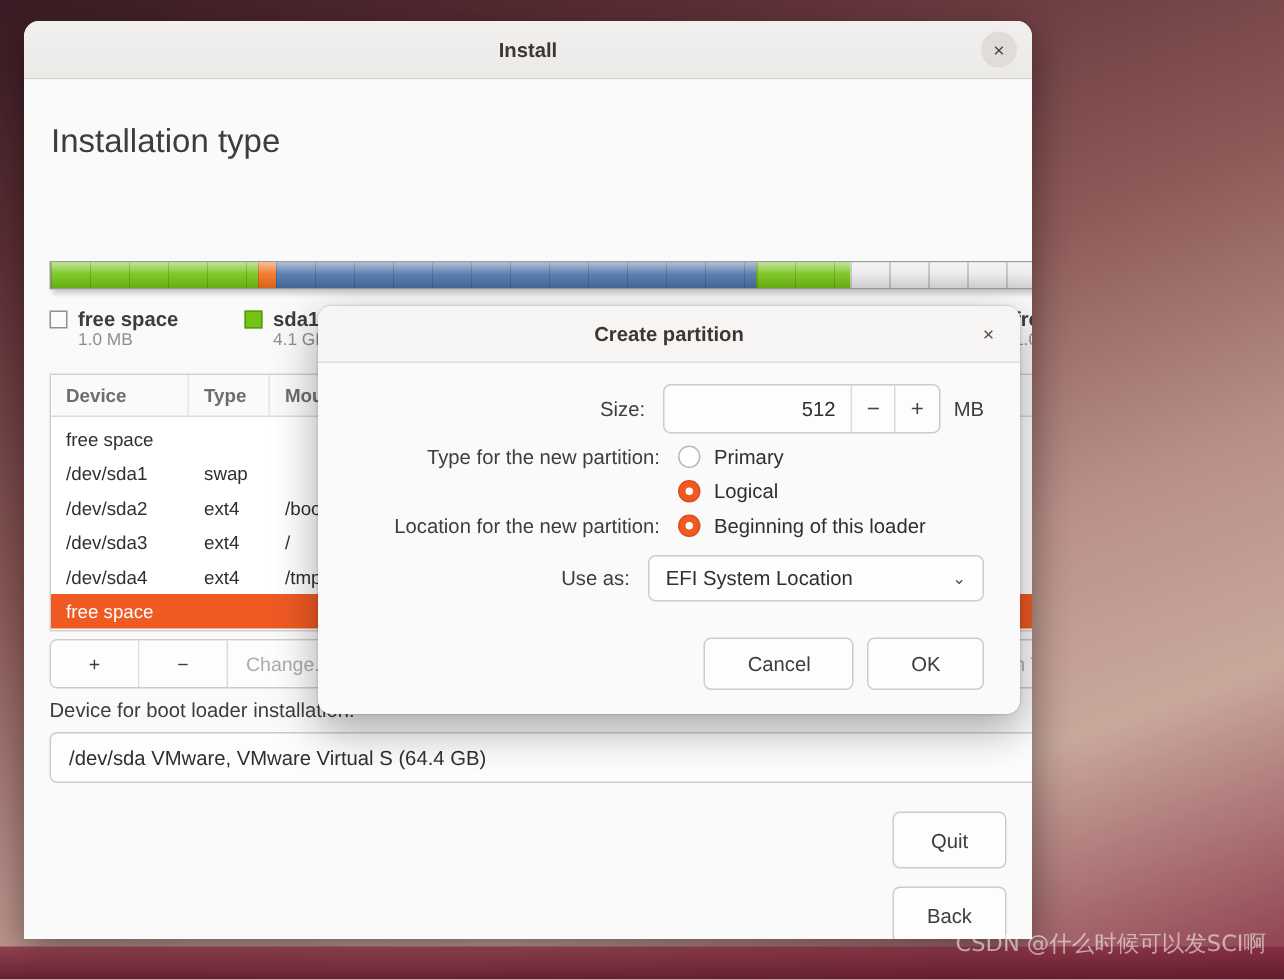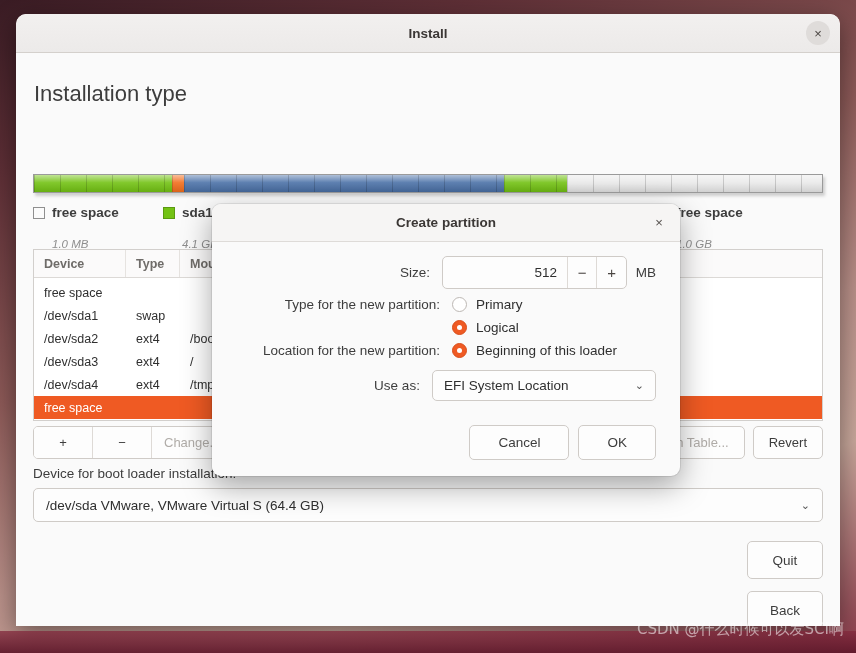--- a/index.html
+++ b/index.html
@@ -22,21 +22,21 @@
     left: 0; right: 0; bottom: 0;
     height: 22px;
     background: linear-gradient(180deg, rgba(130,40,60,0.75), rgba(96,26,44,0.95));
   }
 
   
   .window {
     position: absolute;
     left: 16px;
     top: 14px;
-    width: 824px;
+    width: 672px;
     height: 612px;
     background: #fafafa;
     border-radius: 10px 10px 0 0;
     box-shadow: 0 8px 26px rgba(0,0,0,0.45);
     overflow: hidden;
   }
   .titlebar {
     height: 38px;
     background: linear-gradient(180deg, #f2f0ef 0%, #eceae9 100%);
     border-bottom: 1px solid #d4d0cc;
@@ -138,25 +138,24 @@
     box-sizing: border-box;
   }
   .swatch-free { background: #fbfbfb; border: 1px solid #8f8f8f; }
   .swatch-green { background: #73c214; border: 1px solid #5a9a10; }
   .legend-name {
     font-size: 13.5px;
     font-weight: bold;
     color: #3d3d3d;
   }
   .legend-size {
-    margin-top: 18px;
+    margin-top: 1px;
     margin-left: 19px;
     font-size: 11.5px;
     color: #8e8e8e;
-    font-style: italic;
   }
 
   
   .table-wrap {
     position: absolute;
     left: 17px;
     top: 196px;
     width: 790px;
     height: 172px;
     border: 1px solid #d2cfcc;

